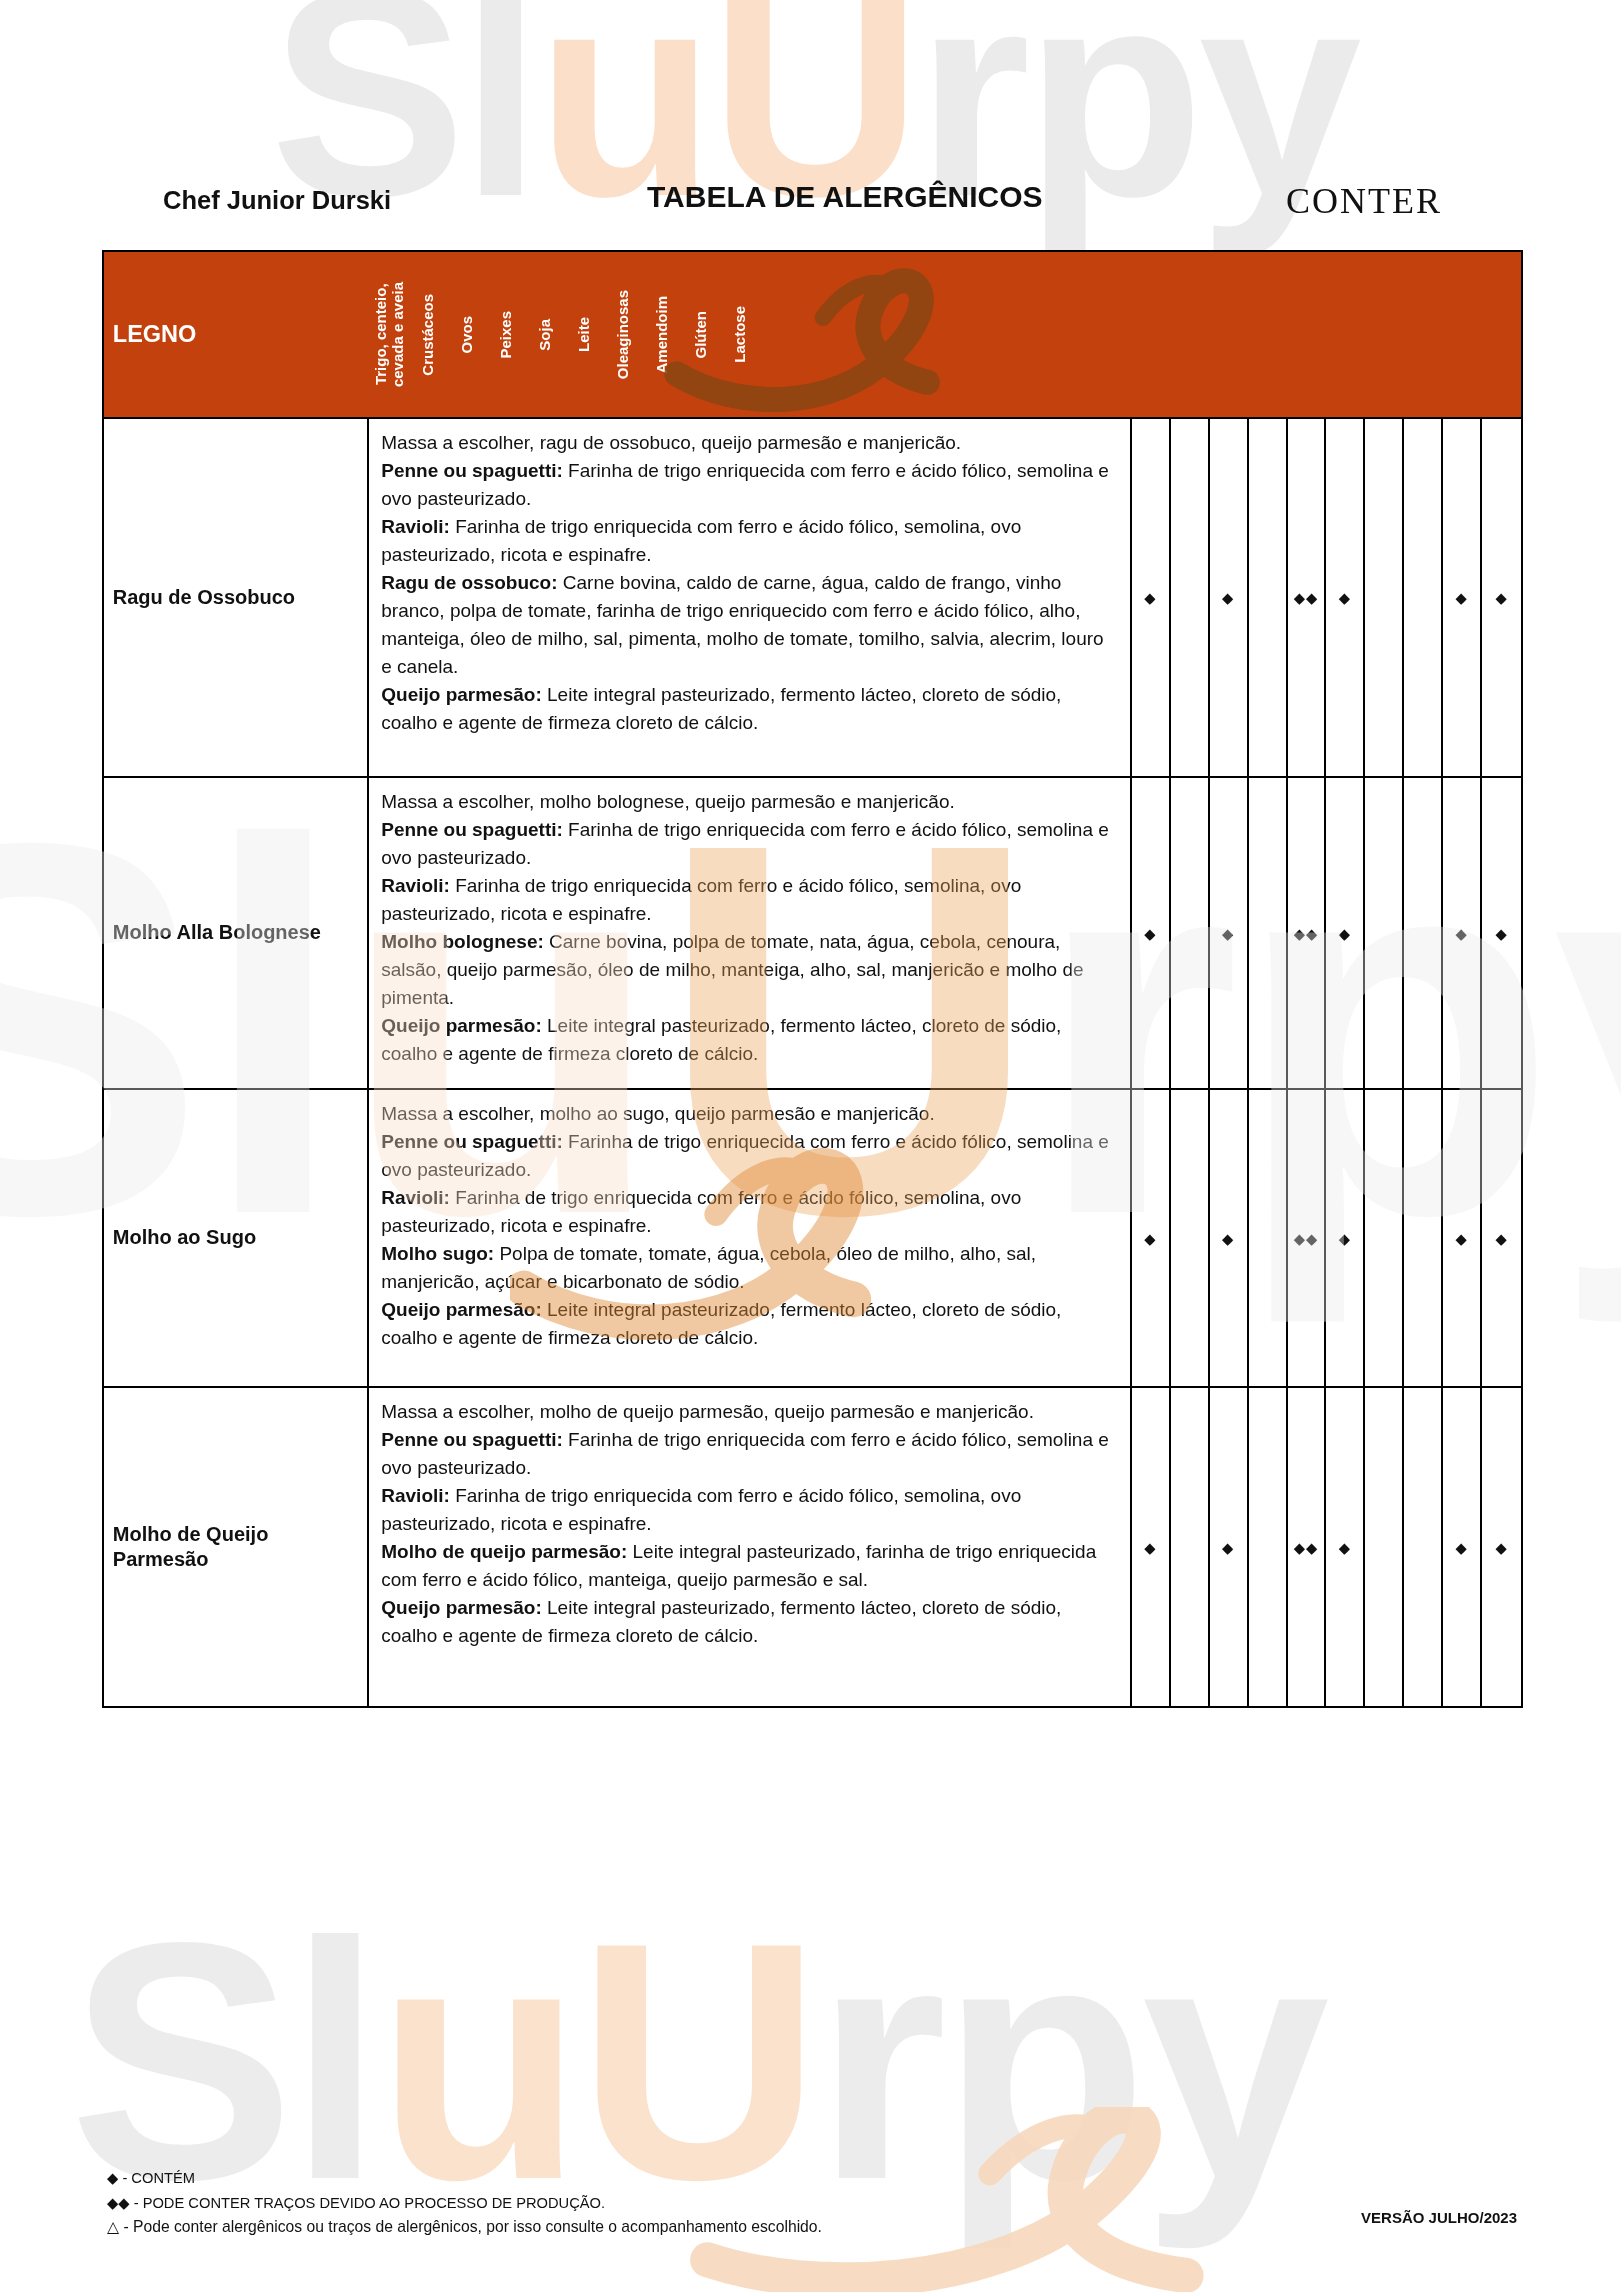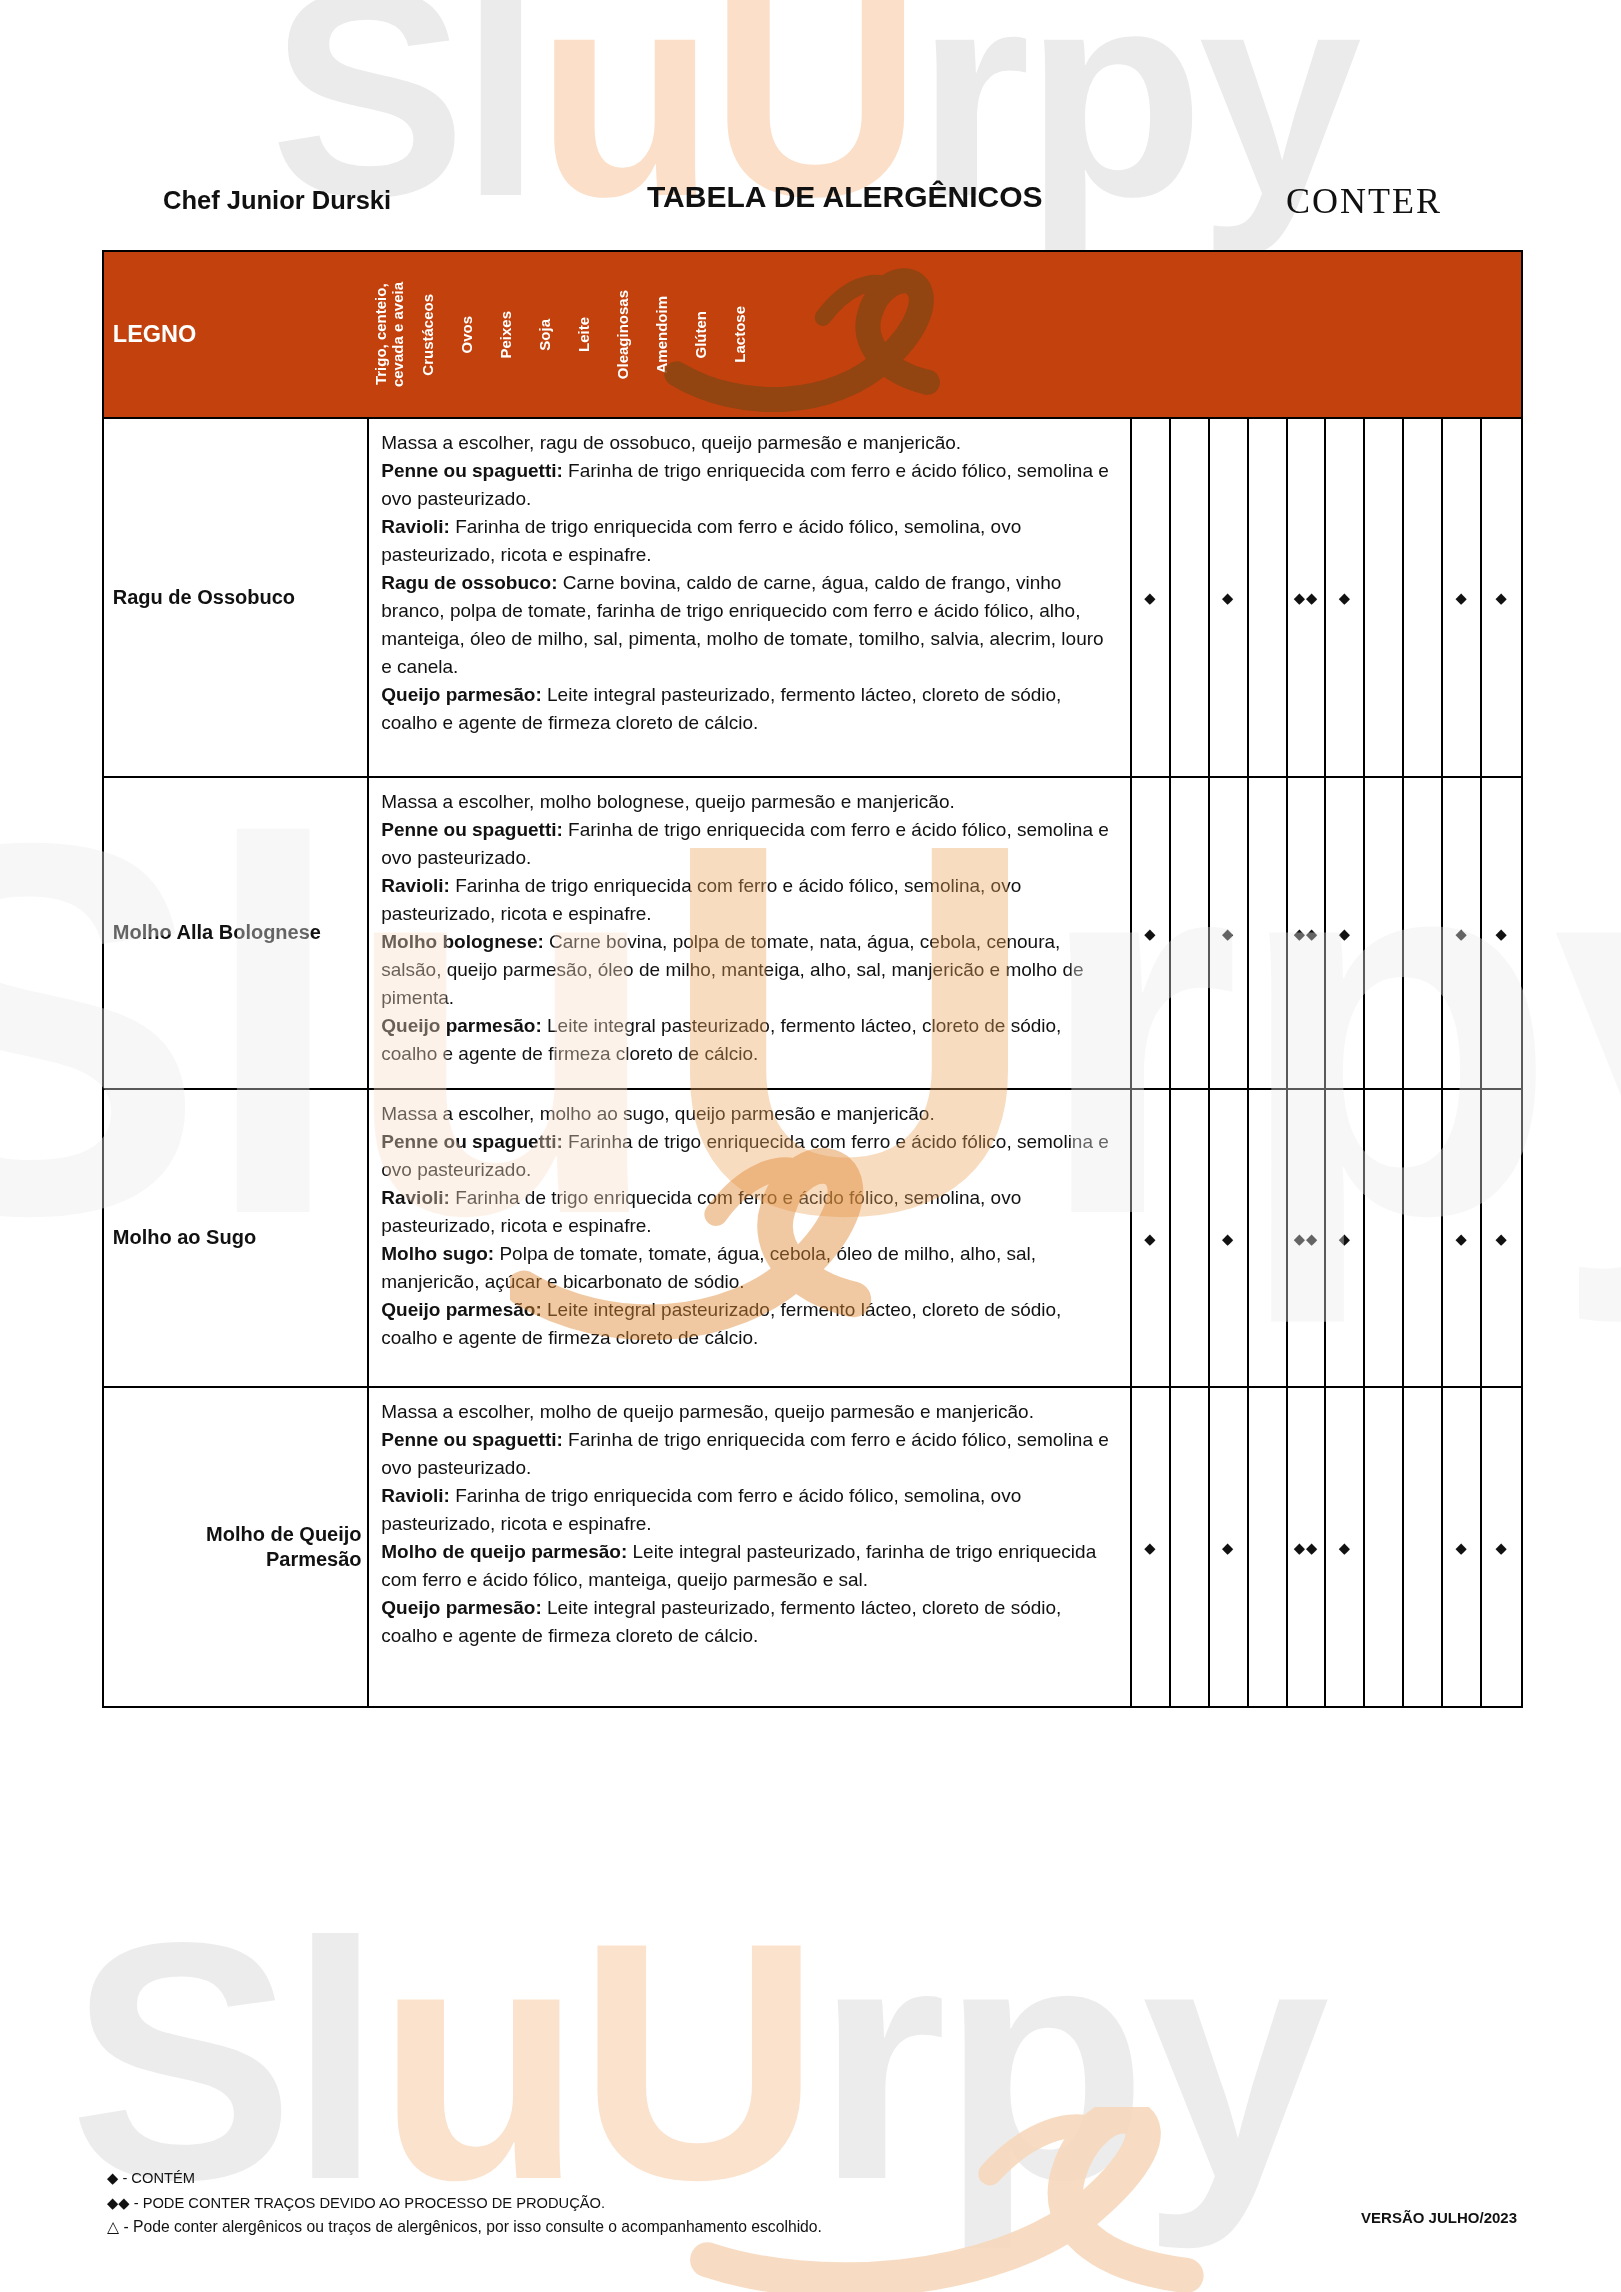--- a/index.html
+++ b/index.html
@@ -27,21 +27,21 @@
   .tbl *{box-sizing:border-box;}
   .thead{display:flex;background:#c2410c;height:165px;color:#fff;}
   .th-dish{width:266px;display:flex;align-items:center;padding-left:8.8px;font-size:23.5px;font-weight:bold;}
   .th-ing{width:764px;display:flex;align-items:center;padding-left:10.8px;font-size:23.5px;font-weight:bold;}
   .alg-heads{display:flex;width:392px;}
   .alg-head{width:39px;display:flex;align-items:center;justify-content:center;overflow:visible;}
   .alg-head .vert{writing-mode:vertical-rl;transform:rotate(180deg);font-size:15px;
                   font-weight:bold;line-height:16.7px;white-space:pre-line;text-align:center;}
   .tr{display:flex;border-top:2px solid #000;background:transparent;}
   .td-dish{width:266px;border-right:2px solid #000;display:flex;align-items:center;
-           padding:7.8px 5.9px 7.8px 8.8px;font-weight:bold;font-size:20px;line-height:25.5px;text-align:right;}
+           padding:7.8px 5.9px 7.8px 8.8px;font-weight:bold;font-size:20px;line-height:25.5px;}
   .td-ing{width:764px;border-right:2px solid #000;display:flex;flex-direction:column;
           justify-content:flex-start;padding:9.8px 11.8px;font-size:19px;line-height:28px;}
   .td-alg{width:39px;border-right:2px solid #000;display:flex;align-items:center;
           justify-content:center;font-size:14.7px;letter-spacing:1px;}
   .td-alg:last-child{border-right:none;}
   .r0{min-height:359px;} .r1{min-height:312px;} .r2{min-height:298px;} .r3{min-height:320px;}
   .para b{font-weight:bold;}
   
   .legend{position:absolute;left:70px;top:2166px;z-index:4;font-size:14.7px;line-height:24.5px;margin-left:37px;}
   .legend .l3{font-size:15.7px;}

